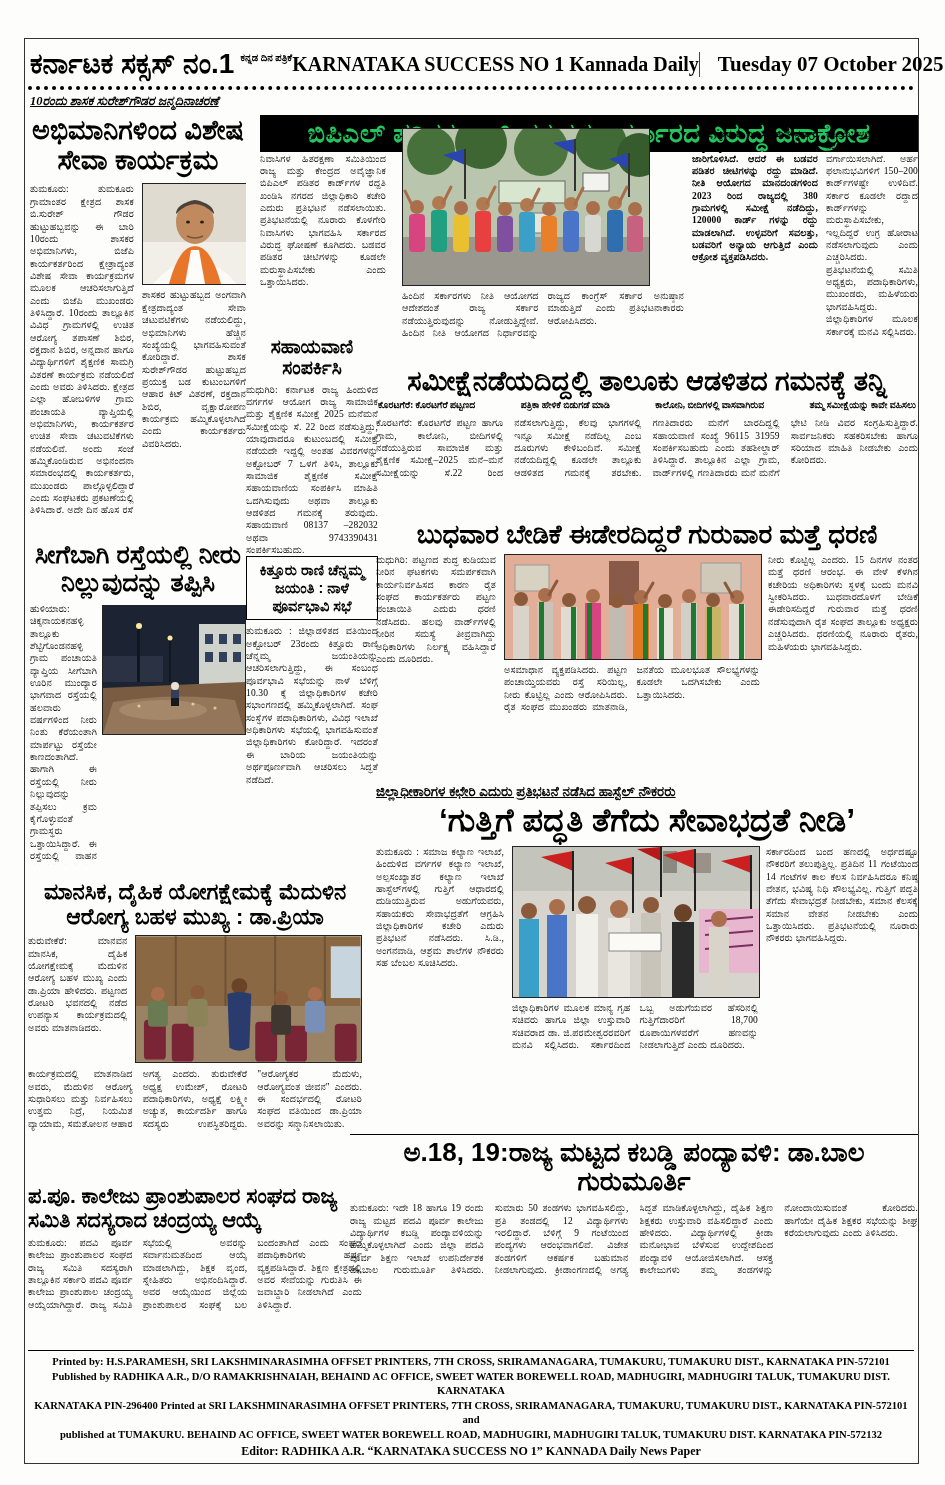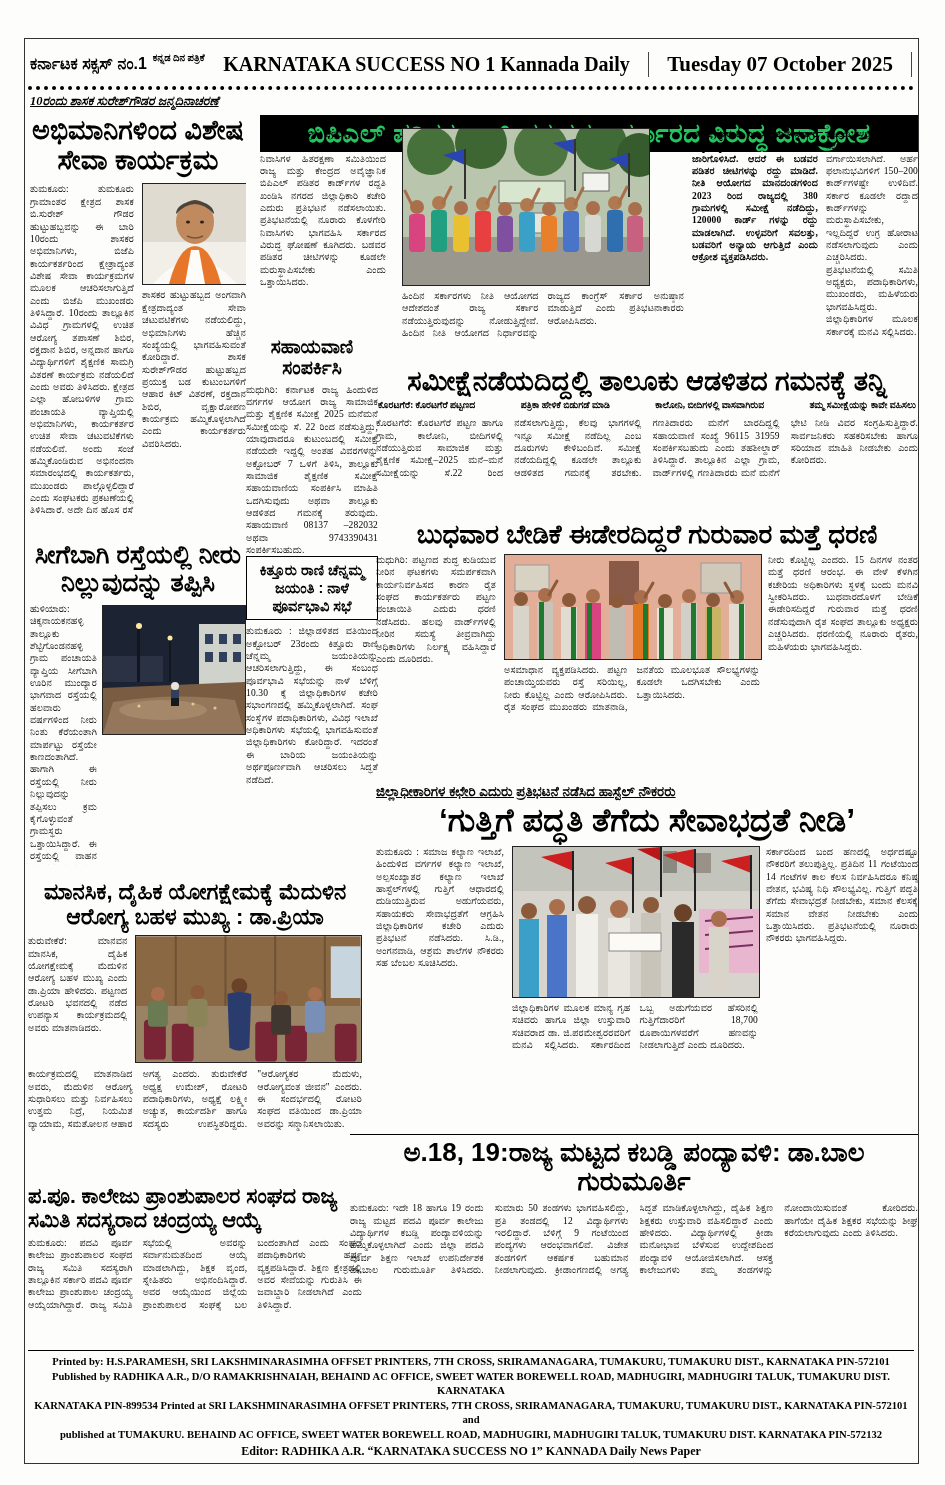--- a/index.html
+++ b/index.html
@@ -2,21 +2,21 @@
 <html><head>
 <meta charset="utf-8">
 <style>
   html,body{margin:0;padding:0;background:#888;}
   .page{position:relative;width:945px;height:1485px;background:#fdfdfb;color:#000;
         font-family:"Liberation Serif","DejaVu Serif",serif;overflow:hidden;margin:0 auto;}
   .abs{position:absolute;}
   .frame{left:24px;top:38px;width:893px;height:1424px;border:1px solid #333;}
   
   .header{left:30px;top:44px;width:882px;height:40px;display:flex;align-items:center;}
-  .brand{font-family:"Liberation Sans","DejaVu Sans",sans-serif;font-weight:bold;font-size:16px;white-space:nowrap;}
+  .brand{font-family:"Liberation Sans","DejaVu Sans",sans-serif;font-weight:bold;font-size:28px;white-space:nowrap;}
   .tagline{font-size:10px;font-weight:bold;margin-left:6px;position:relative;top:-6px;white-space:nowrap;}
   .title-en{font-size:20px;font-weight:bold;flex:1;text-align:center;white-space:nowrap;}
   .date{font-size:21px;font-weight:bold;font-stretch:condensed;padding:0 18px;border-left:1px solid #444;border-right:1px solid #444;white-space:nowrap;}
   .dotted{left:28px;top:86px;width:886px;height:0;border-bottom:4px dotted #000;}
   
   .bt{font-size:9.5px;line-height:1.3;text-align:justify;letter-spacing:.15px;word-spacing:.5px;overflow:hidden;}
   .hl{font-family:"Liberation Sans","DejaVu Sans",sans-serif;font-weight:bold;text-align:center;line-height:1.12;}
   .kick{font-weight:bold;text-decoration:underline;text-align:left;}
   .cols2{column-count:2;column-gap:9px;}
   .cols3{column-count:3;column-gap:10px;}
@@ -338,17 +338,17 @@
   </div>
 
   <div class="abs rule" style="left:350px;top:1134px;width:568px;height:214px;overflow:hidden;padding-top:3px;">
     <div class="hl" style="font-size:26px;margin-bottom:6px;">ಅ.18, 19:ರಾಜ್ಯ ಮಟ್ಟದ ಕಬಡ್ಡಿ ಪಂದ್ಯಾವಳಿ: ಡಾ.ಬಾಲ ಗುರುಮೂರ್ತಿ</div>
     <div class="bt cols4" style="height:164px;">ತುಮಕೂರು: ಇದೇ 18 ಹಾಗೂ 19 ರಂದು ರಾಜ್ಯ ಮಟ್ಟದ ಪದವಿ ಪೂರ್ವ ಕಾಲೇಜು ವಿದ್ಯಾರ್ಥಿಗಳ ಕಬಡ್ಡಿ ಪಂದ್ಯಾವಳಿಯನ್ನು ಹಮ್ಮಿಕೊಳ್ಳಲಾಗಿದೆ ಎಂದು ಜಿಲ್ಲಾ ಪದವಿ ಪೂರ್ವ ಶಿಕ್ಷಣ ಇಲಾಖೆ ಉಪನಿರ್ದೇಶಕ ಡಾ.ಬಾಲ ಗುರುಮೂರ್ತಿ ತಿಳಿಸಿದರು. ಸುಮಾರು 50 ತಂಡಗಳು ಭಾಗವಹಿಸಲಿದ್ದು, ಪ್ರತಿ ತಂಡದಲ್ಲಿ 12 ವಿದ್ಯಾರ್ಥಿಗಳು ಇರಲಿದ್ದಾರೆ. ಬೆಳಿಗ್ಗೆ 9 ಗಂಟೆಯಿಂದ ಪಂದ್ಯಗಳು ಆರಂಭವಾಗಲಿವೆ. ವಿಜೇತ ತಂಡಗಳಿಗೆ ಆಕರ್ಷಕ ಬಹುಮಾನ ನೀಡಲಾಗುವುದು. ಕ್ರೀಡಾಂಗಣದಲ್ಲಿ ಅಗತ್ಯ ಸಿದ್ಧತೆ ಮಾಡಿಕೊಳ್ಳಲಾಗಿದ್ದು, ದೈಹಿಕ ಶಿಕ್ಷಣ ಶಿಕ್ಷಕರು ಉಸ್ತುವಾರಿ ವಹಿಸಲಿದ್ದಾರೆ ಎಂದು ಹೇಳಿದರು. ವಿದ್ಯಾರ್ಥಿಗಳಲ್ಲಿ ಕ್ರೀಡಾ ಮನೋಭಾವ ಬೆಳೆಸುವ ಉದ್ದೇಶದಿಂದ ಪಂದ್ಯಾವಳಿ ಆಯೋಜಿಸಲಾಗಿದೆ. ಆಸಕ್ತ ಕಾಲೇಜುಗಳು ತಮ್ಮ ತಂಡಗಳನ್ನು ನೋಂದಾಯಿಸುವಂತೆ ಕೋರಿದರು. ಹಾಗೆಯೇ ದೈಹಿಕ ಶಿಕ್ಷಕರ ಸಭೆಯನ್ನು ಶೀಘ್ರ ಕರೆಯಲಾಗುವುದು ಎಂದು ತಿಳಿಸಿದರು.</div>
   </div>
 
   <div class="abs footer">
     <div>Printed by: H.S.PARAMESH, SRI LAKSHMINARASIMHA OFFSET PRINTERS, 7TH CROSS, SRIRAMANAGARA, TUMAKURU, TUMAKURU DIST., KARNATAKA PIN-572101</div>
     <div>Published by RADHIKA A.R., D/O RAMAKRISHNAIAH, BEHAIND AC OFFICE, SWEET WATER BOREWELL ROAD, MADHUGIRI, MADHUGIRI TALUK, TUMAKURU DIST. KARNATAKA</div>
-    <div>KARNATAKA PIN-899534   Printed at SRI LAKSHMINARASIMHA OFFSET PRINTERS, 7TH CROSS, SRIRAMANAGARA, TUMAKURU, TUMAKURU DIST., KARNATAKA PIN-572101   and</div>
+    <div>KARNATAKA PIN-296400   Printed at SRI LAKSHMINARASIMHA OFFSET PRINTERS, 7TH CROSS, SRIRAMANAGARA, TUMAKURU, TUMAKURU DIST., KARNATAKA PIN-572101   and</div>
     <div>published at TUMAKURU. BEHAIND AC OFFICE, SWEET WATER BOREWELL ROAD, MADHUGIRI, MADHUGIRI TALUK, TUMAKURU DIST. KARNATAKA PIN-572132</div>
     <div class="ed">Editor: RADHIKA A.R.   “KARNATAKA SUCCESS NO 1”  KANNADA Daily News Paper</div>
   </div>
 </div>
 
 </body></html>

